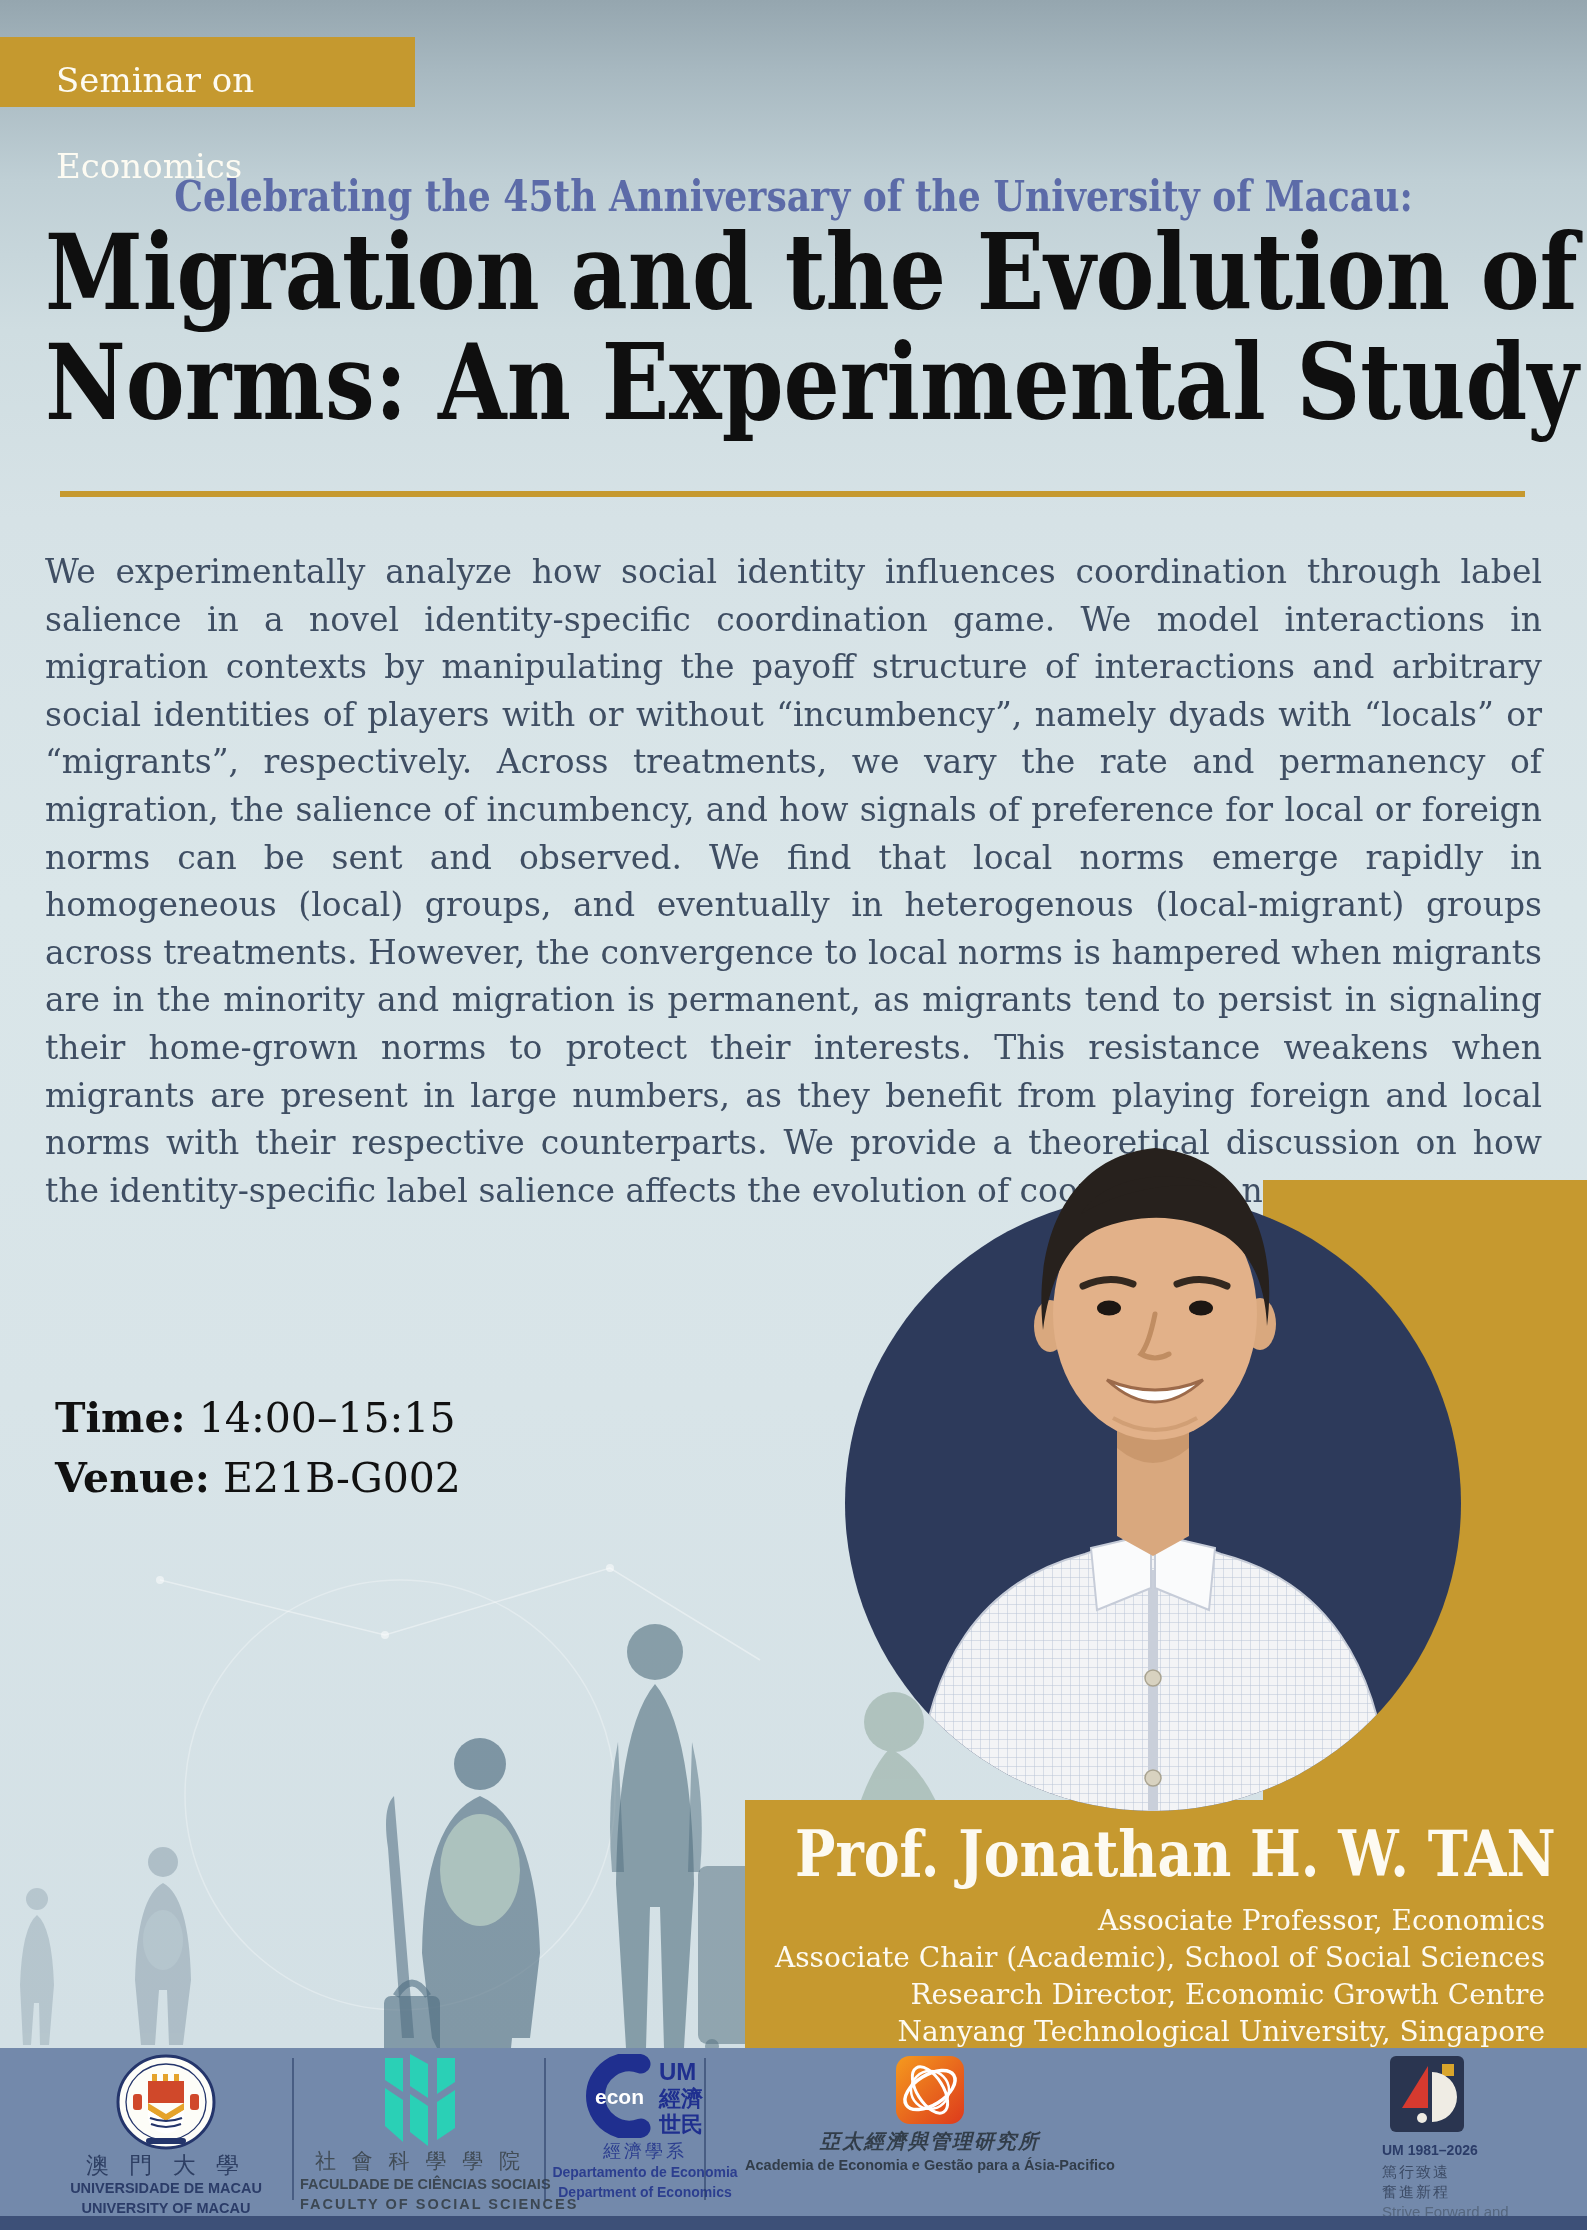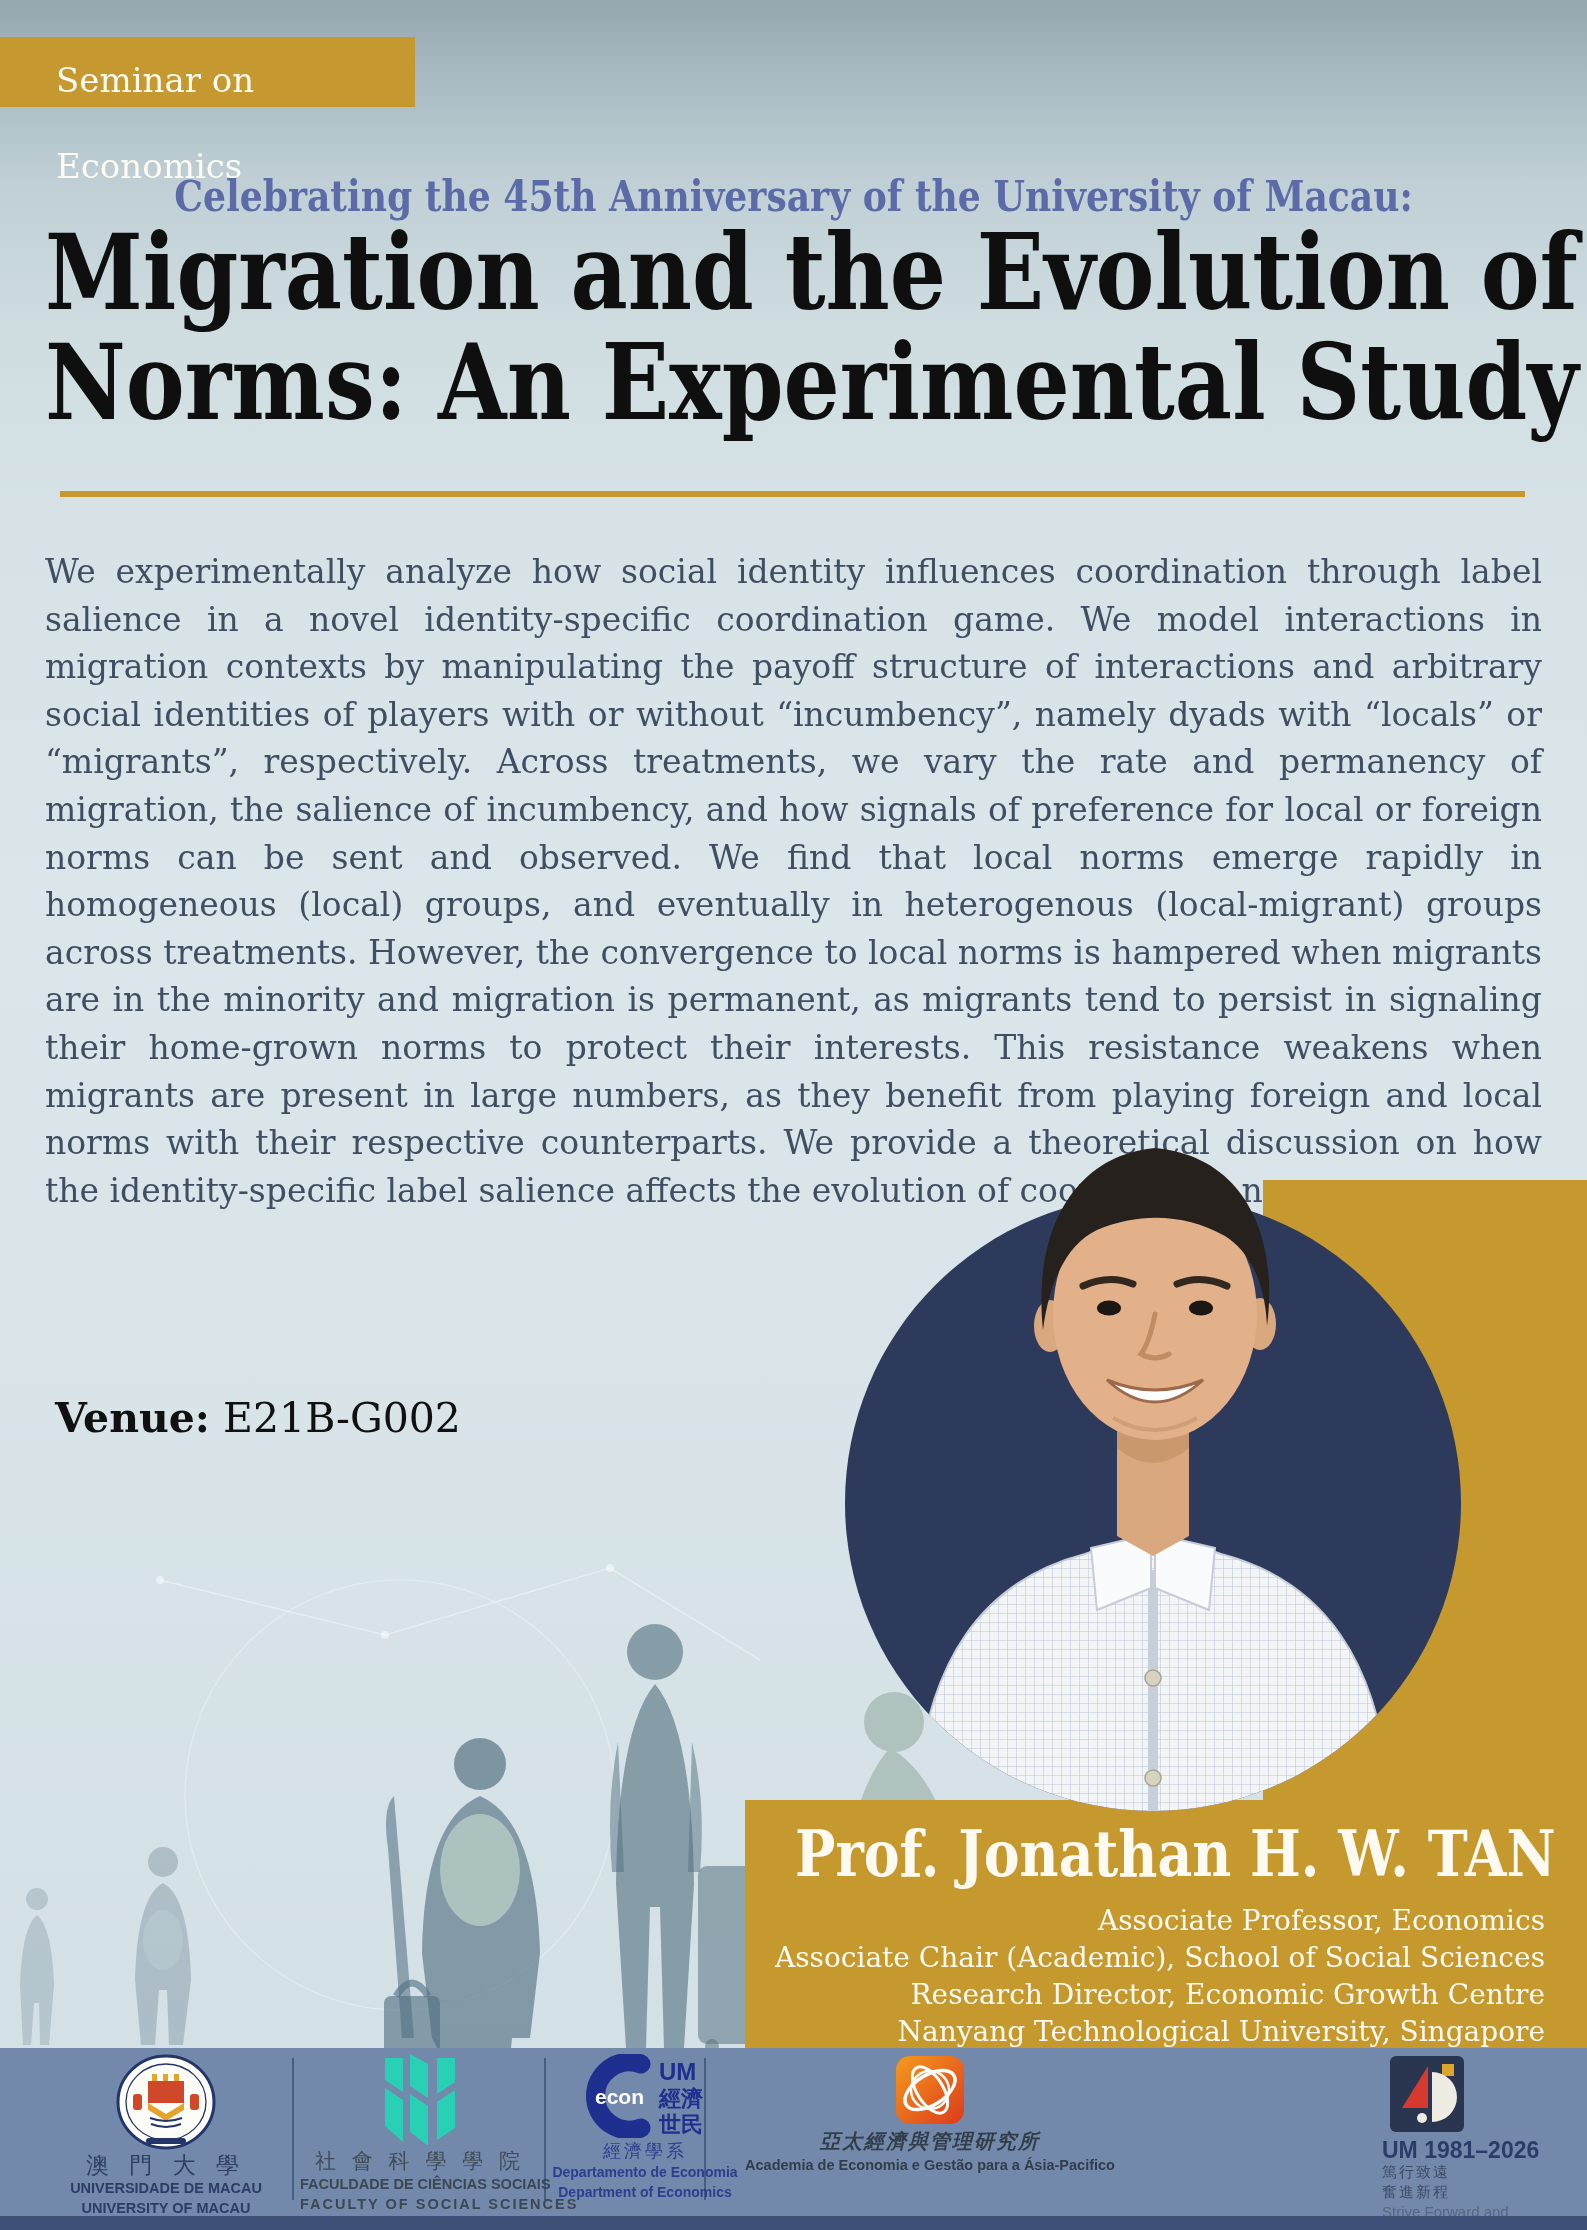--- a/index.html
+++ b/index.html
@@ -33,21 +33,21 @@
   .fblock{position:absolute;top:0;text-align:center;}
   .fblock .logo{display:block;margin:6px auto 2px auto;}
   .cjk-line{font-size:23px;color:#2e3f63;letter-spacing:7px;line-height:26px;white-space:nowrap;}
   .sub1{font-size:14.5px;font-weight:bold;line-height:20px;white-space:nowrap;}
   .um-text{color:#2b3c68;}
   .fss-text{color:#3c4752;}
   .econ-text{color:#2c3e8f;}
   .apaem-cn{font-size:20px;font-weight:bold;color:#323d49;letter-spacing:2px;line-height:26px;font-style:italic;}
   .apaem-sub{font-size:14.5px;font-weight:bold;color:#323d49;line-height:22px;white-space:nowrap;}
   .um45{position:absolute;left:1382px;top:0;width:190px;text-align:left;}
-  .um45 .l1{font-size:23px;font-weight:bold;color:#2b3c68;line-height:24px;}
+  .um45 .l1{font-size:14px;font-weight:bold;color:#2b3c68;line-height:24px;}
   .um45 .lcn{font-size:15px;color:#3d4c66;line-height:20px;letter-spacing:2px;}
   .um45 .len{font-size:15px;color:#56677f;line-height:19px;}
   .bottom-bar{position:absolute;left:0;top:2216px;width:1587px;height:14px;background:#3d5078;z-index:6;}
 </style>
 </head>
 <body>
 
 <div class="poster">
 
   <svg class="bg-art" width="1050" height="508" viewBox="0 0 1050 508">
@@ -100,20 +100,24 @@
   <div class="subtitle">Celebrating the 45th Anniversary of the University of Macau:</div>
   <div class="title">
     <div class="tline">Migration and the Evolution of</div>
     <div class="tline">Norms: An Experimental Study</div>
   </div>
   <div class="gold-rule"></div>
 
   <div class="abstract">We experimentally analyze how social identity influences coordination through label salience in a novel identity-specific coordination game. We model interactions in migration contexts by manipulating the payoff structure of interactions and arbitrary social identities of players with or without “incumbency”, namely dyads with “locals” or “migrants”, respectively. Across treatments, we vary the rate and permanency of migration, the salience of incumbency, and how signals of preference for local or foreign norms can be sent and observed. We find that local norms emerge rapidly in homogeneous (local) groups, and eventually in heterogenous (local-migrant) groups across treatments. However, the convergence to local norms is hampered when migrants are in the minority and migration is permanent, as migrants tend to persist in signaling their home-grown norms to protect their interests. This resistance weakens when migrants are present in large numbers, as they benefit from playing foreign and local norms with their respective counterparts. We provide a theoretical discussion on how the identity-specific label salience affects the evolution of coordination norms.</div>
 
   <div class="schedule">
+    <div>
+      <b>Time:</b>
+      <span>14:00–15:15</span>
+    </div>
     <div>
       <b>Venue:</b>
       <span>E21B-G002</span>
     </div>
   </div>
 
   <div class="gold-panel-right"></div>
   <div class="speaker-box"></div>
 
   <div class="photo-wrap">

